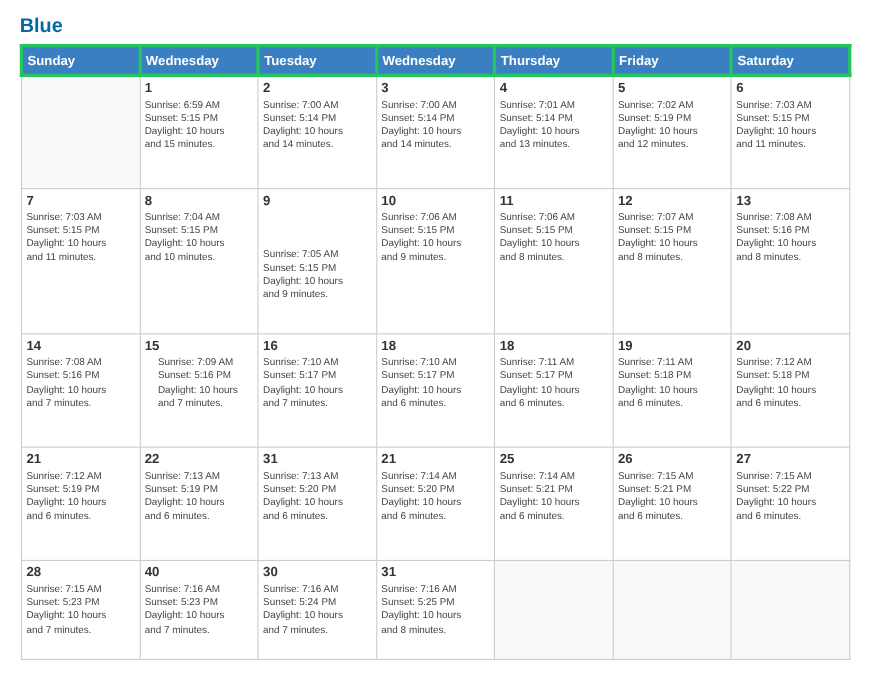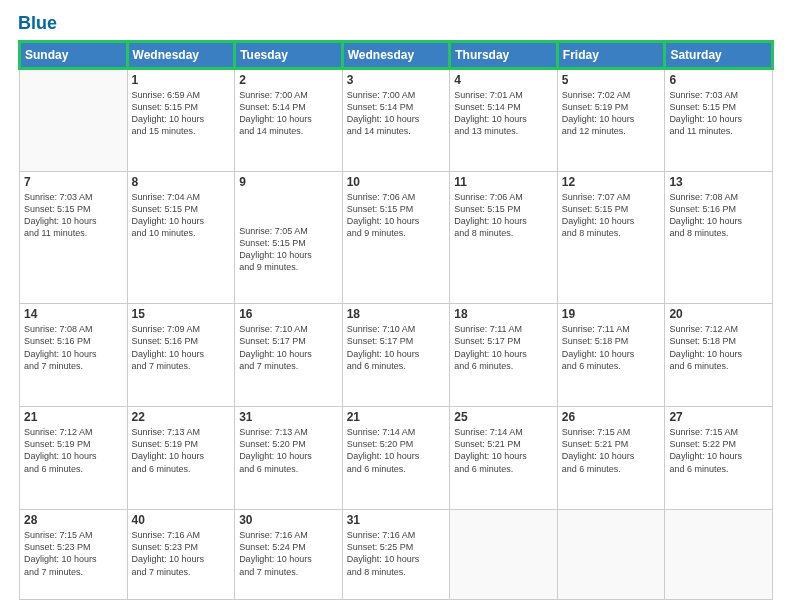--- a/index.html
+++ b/index.html
@@ -223,21 +223,21 @@
         <tr>
           <td>
             <span class="day-num">14</span>
             <div class="day-info" style="white-space: pre-line;">Sunrise: 7:08 AM
 Sunset: 5:16 PM
 Daylight: 10 hours
 and 7 minutes.</div>
           </td>
           <td>
             <span class="day-num">15</span>
-            <div class="day-info" style="white-space: pre-line;">Sunrise: 7:09 AM
+            <div class="day-info" style="white-space: pre-line; margin-left: 12px;">Sunrise: 7:09 AM
 Sunset: 5:16 PM
 Daylight: 10 hours
 and 7 minutes.</div>
           </td>
           <td>
             <span class="day-num">16</span>
             <div class="day-info" style="white-space: pre-line;">Sunrise: 7:10 AM
 Sunset: 5:17 PM
 Daylight: 10 hours
 and 7 minutes.</div>

